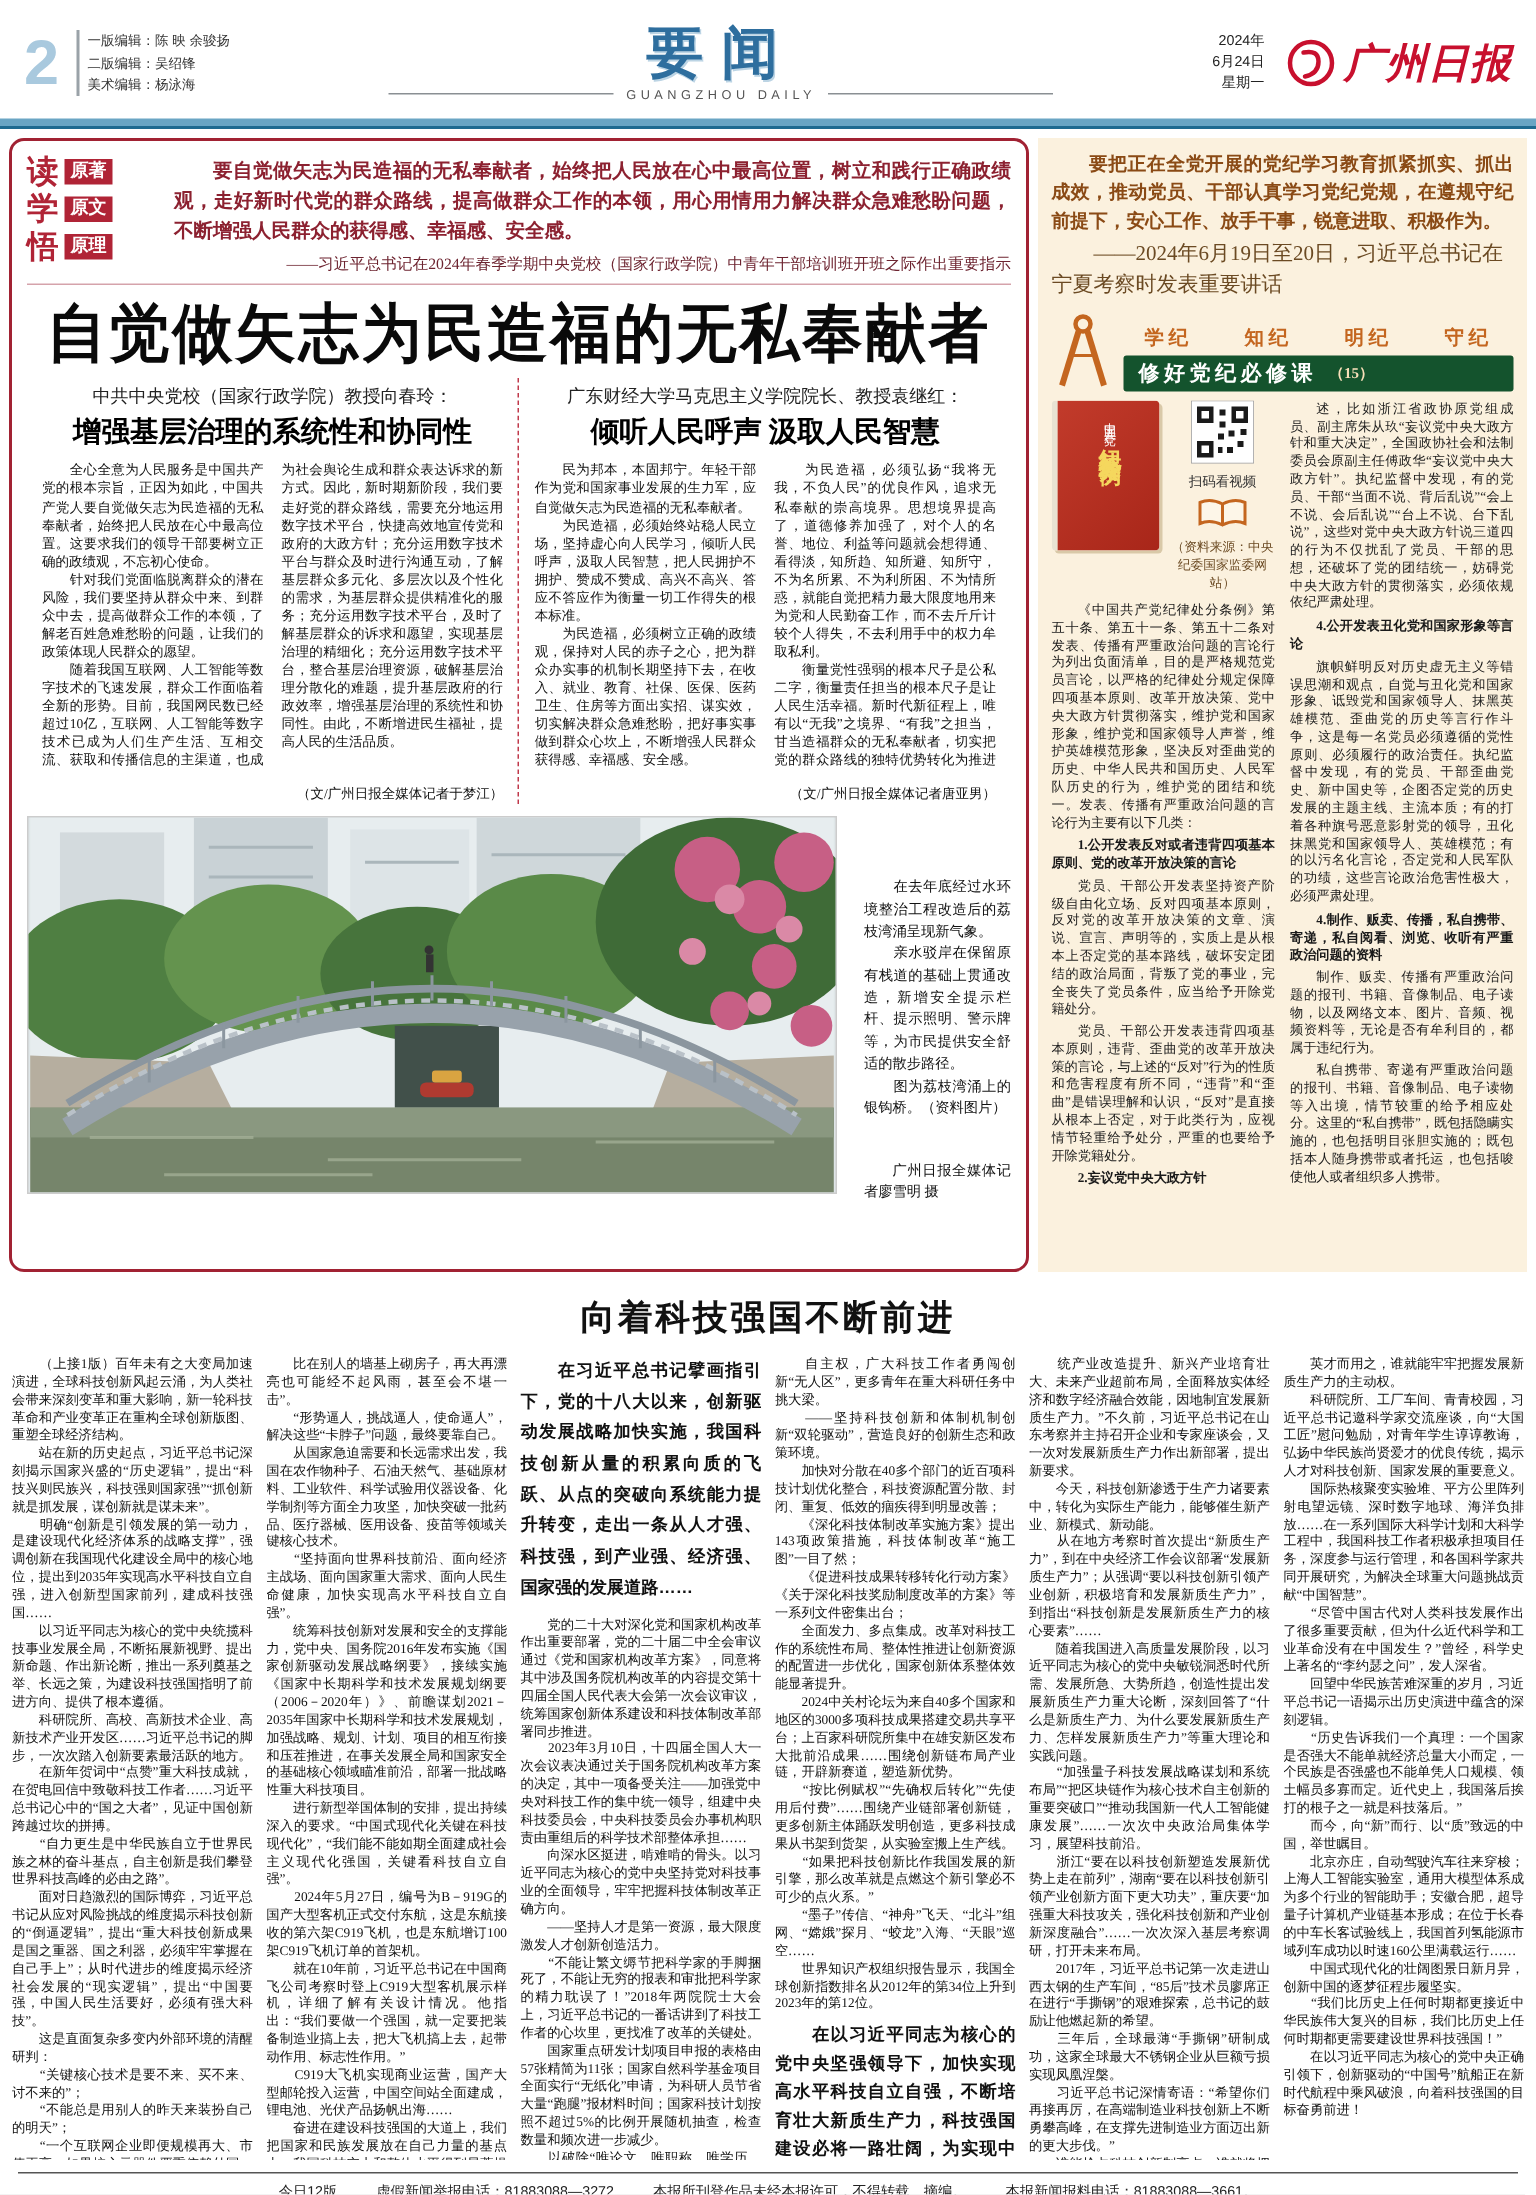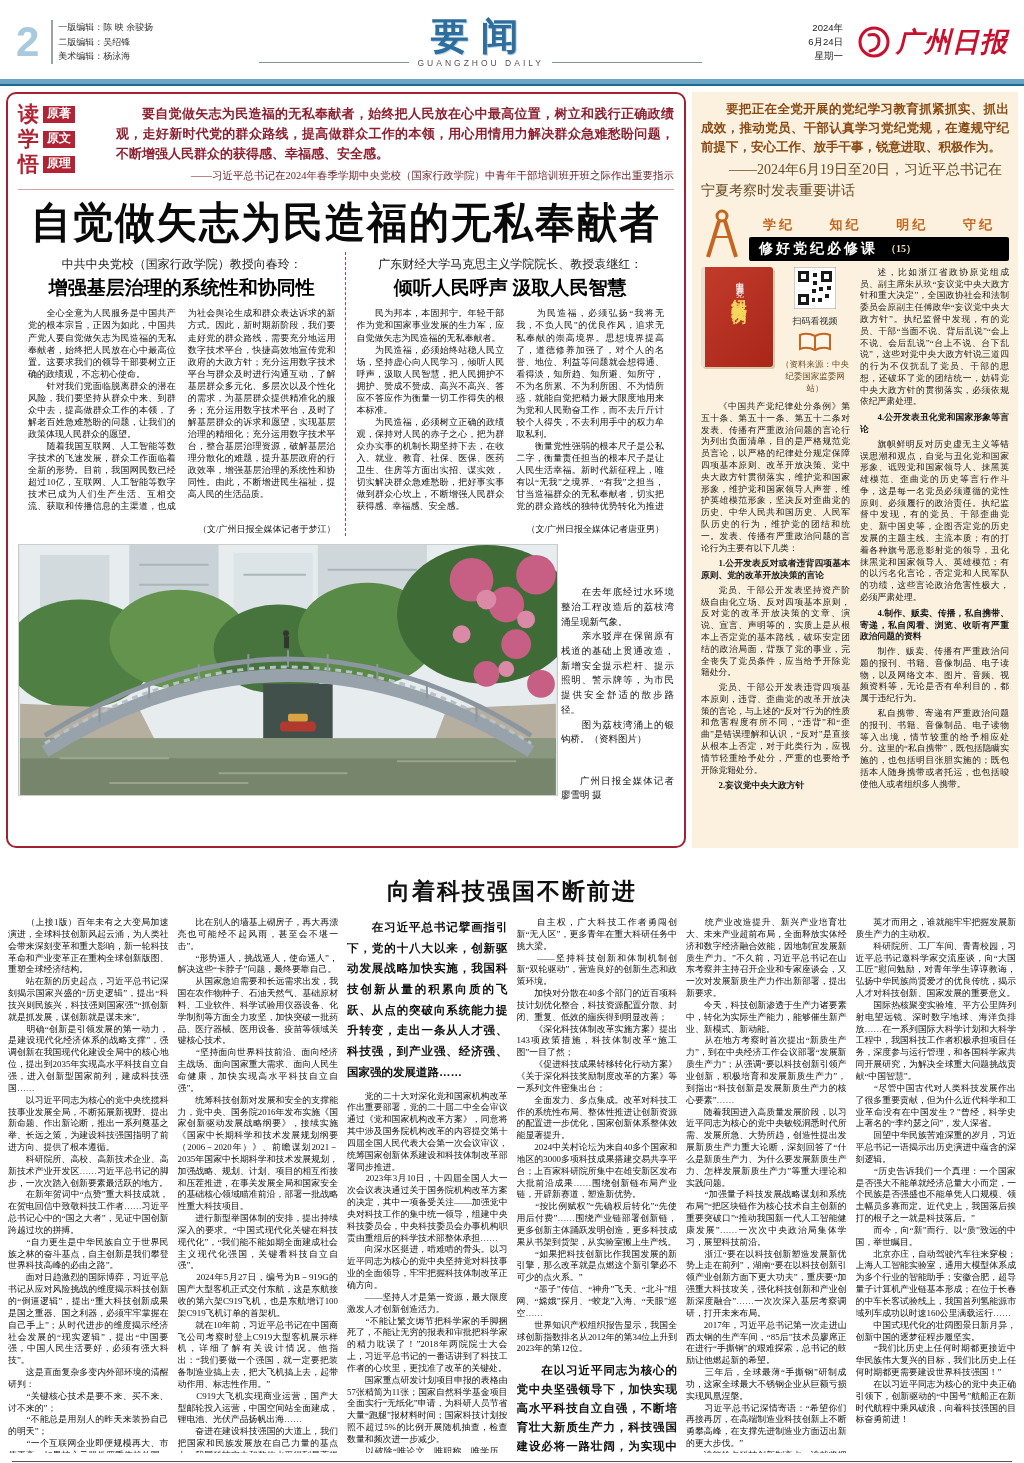--- a/index.html
+++ b/index.html
@@ -40,52 +40,52 @@
   
   .subrow{display:flex;margin-top:2px;}
   .subart{flex:1;padding:0 10px;min-width:0;}
   .subart.second{border-left:1px dashed #c0394b;}
   .kicker{text-align:center;font-size:12px;color:#222;margin:4px 0 2px 0;}
   .subtitle{text-align:center;font-size:19px;font-weight:900;margin:0 0 6px 0;color:#000;}
   .body2{column-count:2;column-gap:12px;font-size:9px;line-height:1.34;text-align:justify;
          white-space:pre-line;height:214px;overflow:hidden;}
   .byline{text-align:right;font-size:9px;margin-top:2px;}
   
-  .photorow{display:flex;gap:3px;margin-top:8px;flex:1;}
+  .photorow{display:flex;gap:18px;margin-top:8px;flex:1;}
   .photo{width:538px;height:250px;border:1px solid #ccc;background:#dfe6e8;flex:none;}
   .photocap{flex:1;font-size:9.5px;line-height:1.55;white-space:pre-line;text-align:justify;padding-top:26px;}
   .photocredit{margin-top:12px;text-indent:2em;white-space:normal;}
   
   .right-block{width:328px;background:#fbf1de;padding:8px 9px;box-sizing:border-box;display:flex;flex-direction:column;}
   .d-quote{color:#8a4a15;font-weight:700;font-size:12.5px;line-height:1.5;text-indent:2em;margin:0;text-align:justify;}
   .d-attr{font-size:14px;color:#6b4a23;margin:4px 0 4px 0;line-height:1.45;text-indent:2em;}
   .d-banner{display:flex;align-items:flex-end;gap:6px;margin:2px 0 6px 0;}
   .d-banner-right{flex:1;}
   .d-tags{display:flex;justify-content:space-between;padding:0 14px;color:#c4661f;font-weight:700;
           font-size:13px;letter-spacing:3px;margin-bottom:3px;}
-  .d-bar{background:#000000;color:#fff;font-weight:900;font-size:14px;letter-spacing:3px;
+  .d-bar{background:#14532d;color:#fff;font-weight:900;font-size:14px;letter-spacing:3px;
          padding:3px 10px;border-radius:2px;display:flex;align-items:center;gap:8px;}
   .d-issue{font-size:10px;color:#f8dfb9;letter-spacing:0;}
   .d-headline{color:#c75712;font-weight:900;font-size:17.5px;text-align:center;line-height:1.35;margin:4px 0 8px 0;}
   .d-cols{display:flex;gap:10px;flex:1;overflow:hidden;}
   .dcol{width:50%;font-size:8.8px;line-height:1.34;text-align:justify;color:#1a1a1a;}
   .dp{text-indent:2em;margin:0 0 3px 0;}
   .dh{font-weight:700;margin:4px 0 3px 0;text-indent:2em;}
   .mediabox{display:flex;gap:7px;margin-bottom:6px;}
   .book{width:72px;height:100px;background:linear-gradient(135deg,#c23b2b,#a82619);border-radius:3px;
         border-left:4px solid #e8e2d2;box-shadow:2px 2px 0 #d9c9a8;position:relative;
         display:flex;justify-content:center;padding-top:8px;box-sizing:border-box;}
   .book-inner{writing-mode:vertical-rl;text-align:start;}
   .book-small{color:#fff;font-size:8px;letter-spacing:2px;}
   .book-big{color:#f5d75e;font-size:15px;font-weight:900;letter-spacing:2px;}
   .qrstack{flex:1;text-align:center;font-family:"Liberation Sans",sans-serif;}
   .qr-label{font-size:9px;color:#333;margin:2px 0 4px 0;}
   .source{font-size:8.5px;color:#6b4a23;line-height:1.4;margin-top:3px;font-family:"Liberation Serif",serif;}
   
-  .feature{padding:16px 8px 0 8px;}
+  .feature{padding:3px 8px 0 8px;}
   .f-headline{text-align:center;font-size:23px;font-weight:900;margin:12px 0 10px 0;
               font-family:"Liberation Sans",sans-serif;letter-spacing:2px;}
   .f-cols{display:flex;gap:9px;height:536px;overflow:hidden;}
   .fcol{flex:1;font-size:8.9px;line-height:1.33;text-align:justify;min-width:0;overflow:hidden;}
   .fbody{white-space:pre-line;}
   .fintro{font-weight:700;font-size:11.5px;line-height:1.8;white-space:pre-line;margin-bottom:8px;
           font-family:"Liberation Sans",sans-serif;}
   .fhigh{font-weight:700;font-size:11.5px;line-height:1.65;white-space:pre-line;margin:6px 0;
          font-family:"Liberation Sans",sans-serif;}
   

